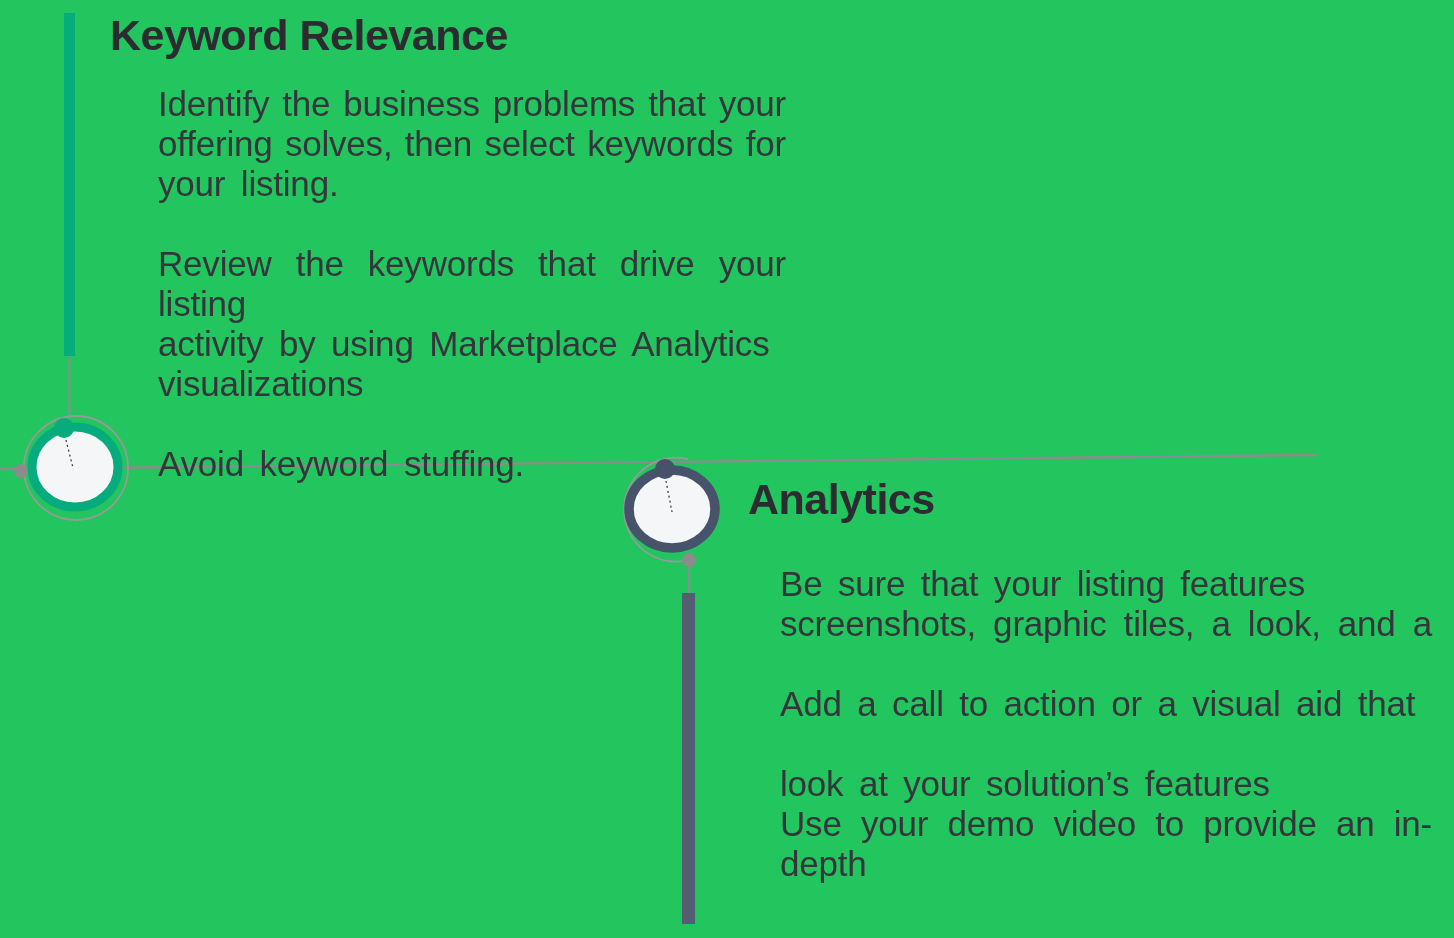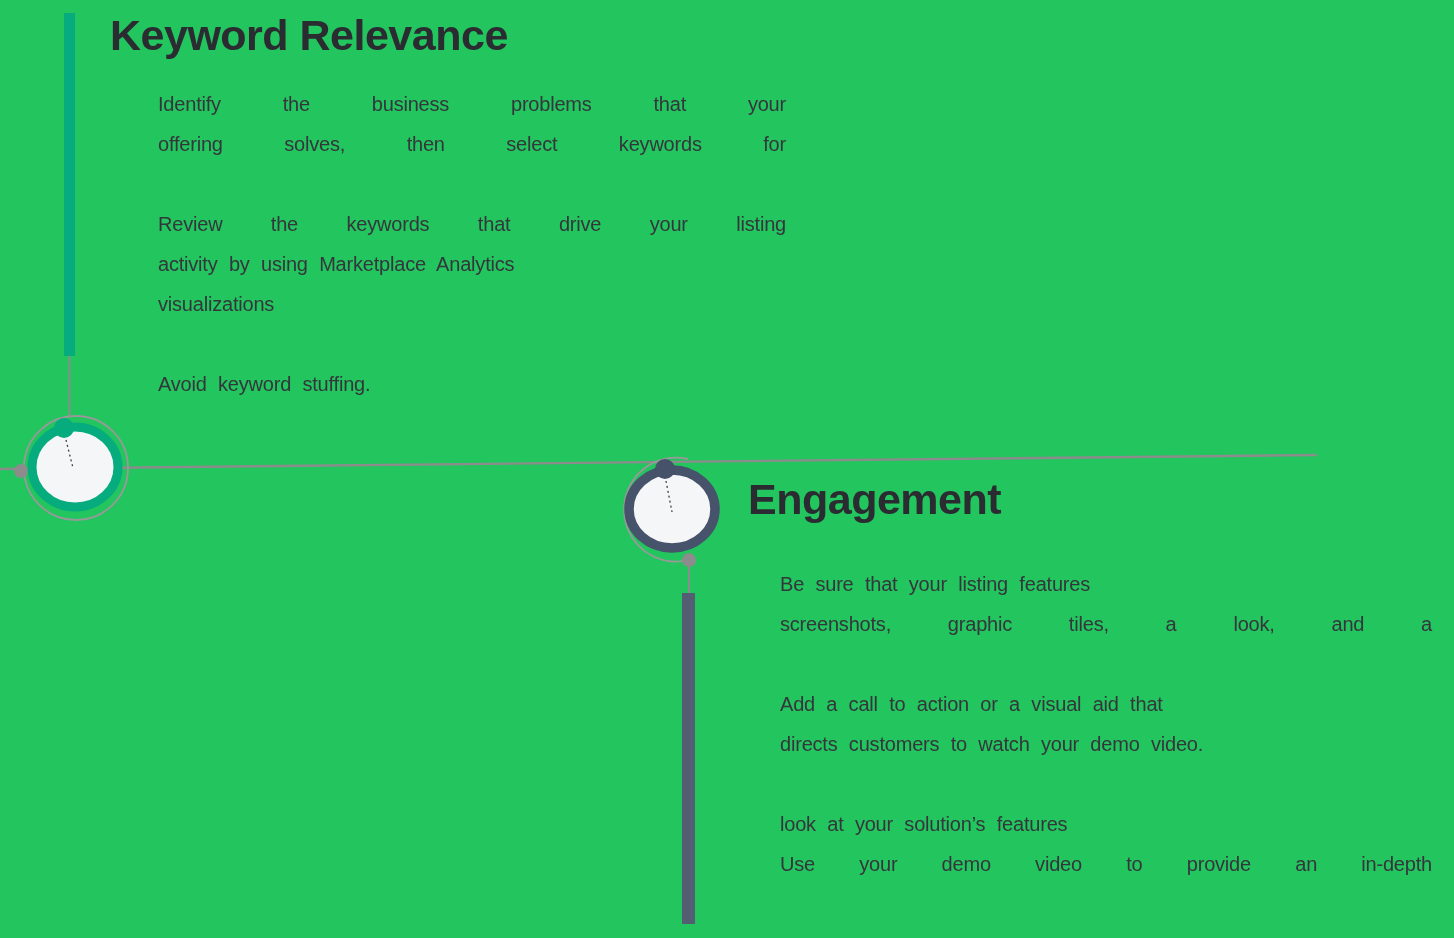--- a/index.html
+++ b/index.html
@@ -22,21 +22,21 @@
     font-weight: bold;
     line-height: 1;
     letter-spacing: -0.5px;
     color: #2B2C31;
     white-space: nowrap;
   }
   .col { position: absolute; z-index: 2; }
   .para { margin-bottom: 40px; }
   .para:last-child { margin-bottom: 0; }
   .ln {
-    font-size: 20px;
+    font-size: 35px;
     line-height: 40px;
     color: #35363C;
     letter-spacing: -0.2px;
   }
   .ln.j { text-align: justify; text-align-last: justify; }
   .ln.w { word-spacing: 6px; }
 </style>
 </head>
 <body>
 
@@ -74,41 +74,41 @@
 
     <rect x="682" y="593" width="13" height="331" fill="#535E73"></rect>
   </svg>
 
   <div class="txt heading" style="left:110px; top:14px;">Keyword Relevance</div>
 
   <div class="col" style="left:158px; top:84px; width:628px;">
     <div class="para">
       <div class="ln j">Identify the business problems that your</div>
       <div class="ln j">offering solves, then select keywords for</div>
+      <div class="ln w">your listing.</div>
     </div>
     <div class="para">
       <div class="ln j">Review the keywords that drive your listing</div>
       <div class="ln w">activity by using Marketplace Analytics</div>
       <div class="ln">visualizations</div>
     </div>
     <div class="para">
       <div class="ln w">Avoid keyword stuffing.</div>
     </div>
   </div>
 
-  <div class="txt heading" style="left:748px; top:478px;">Engagement</div>
+  <div class="txt heading" style="left:748px; top:478px;">Analytics</div>
 
   <div class="col" style="left:780px; top:564px; width:652px;">
     <div class="para">
       <div class="ln w">Be sure that your listing features</div>
       <div class="ln j">screenshots, graphic tiles, a look, and a</div>
     </div>
     <div class="para">
       <div class="ln w">Add a call to action or a visual aid that</div>
-      <div class="ln w">directs customers to watch your demo video.</div>
     </div>
     <div class="para">
       <div class="ln w">look at your solution’s features</div>
       <div class="ln j">Use your demo video to provide an in-depth</div>
     </div>
   </div>
 
 </div>
 
 </body></html>

